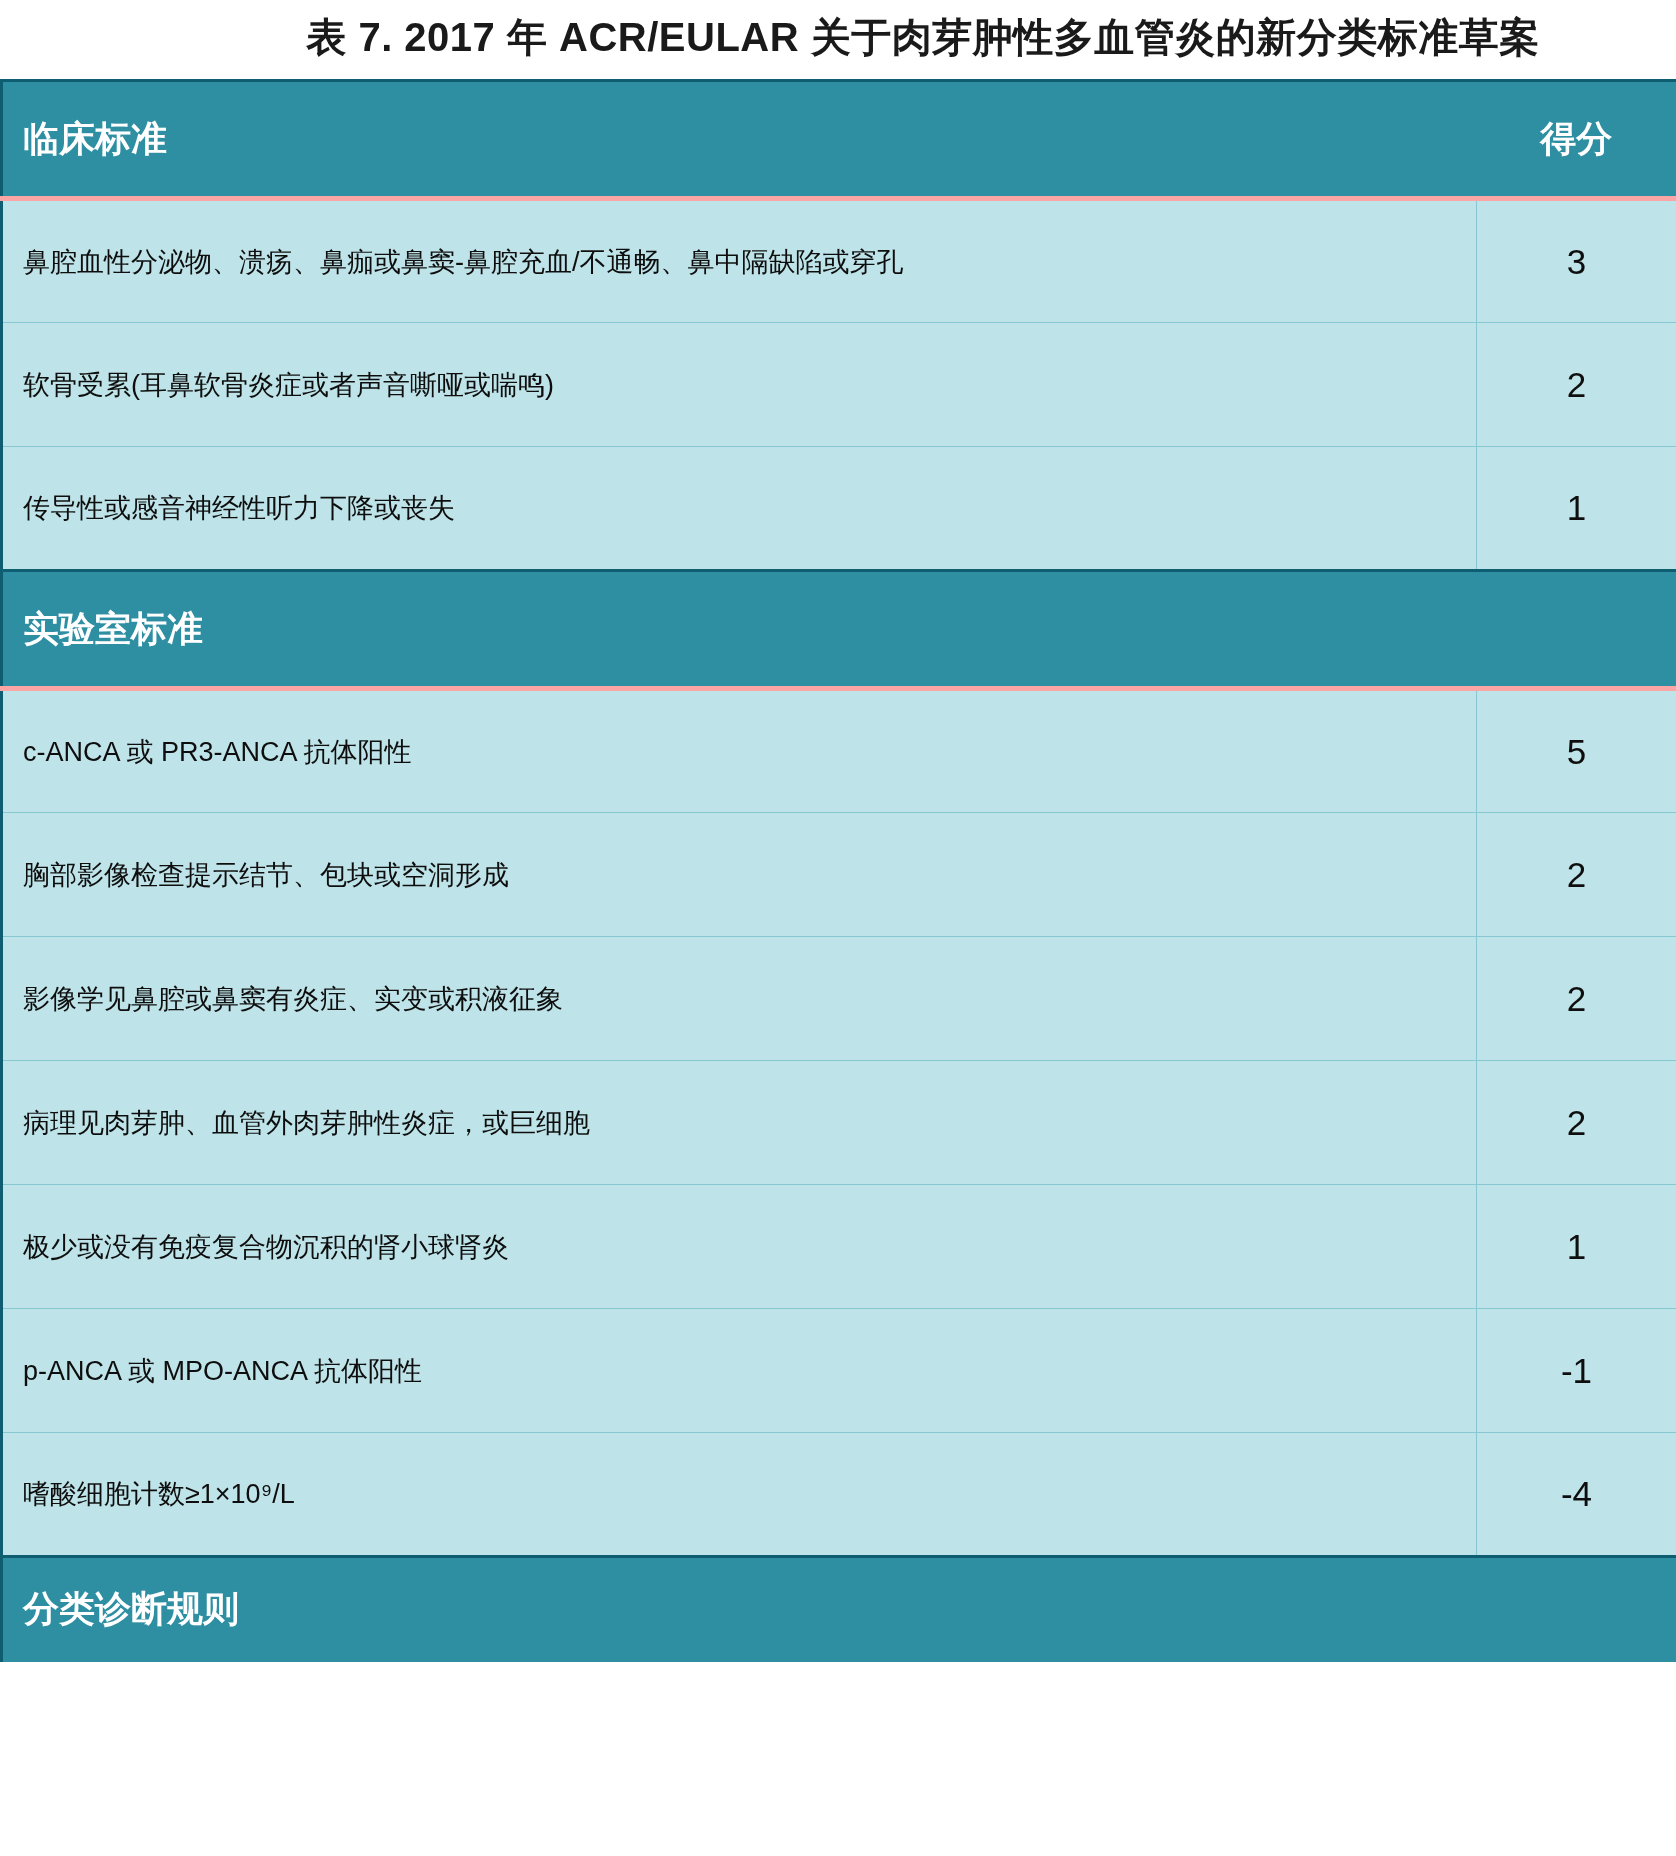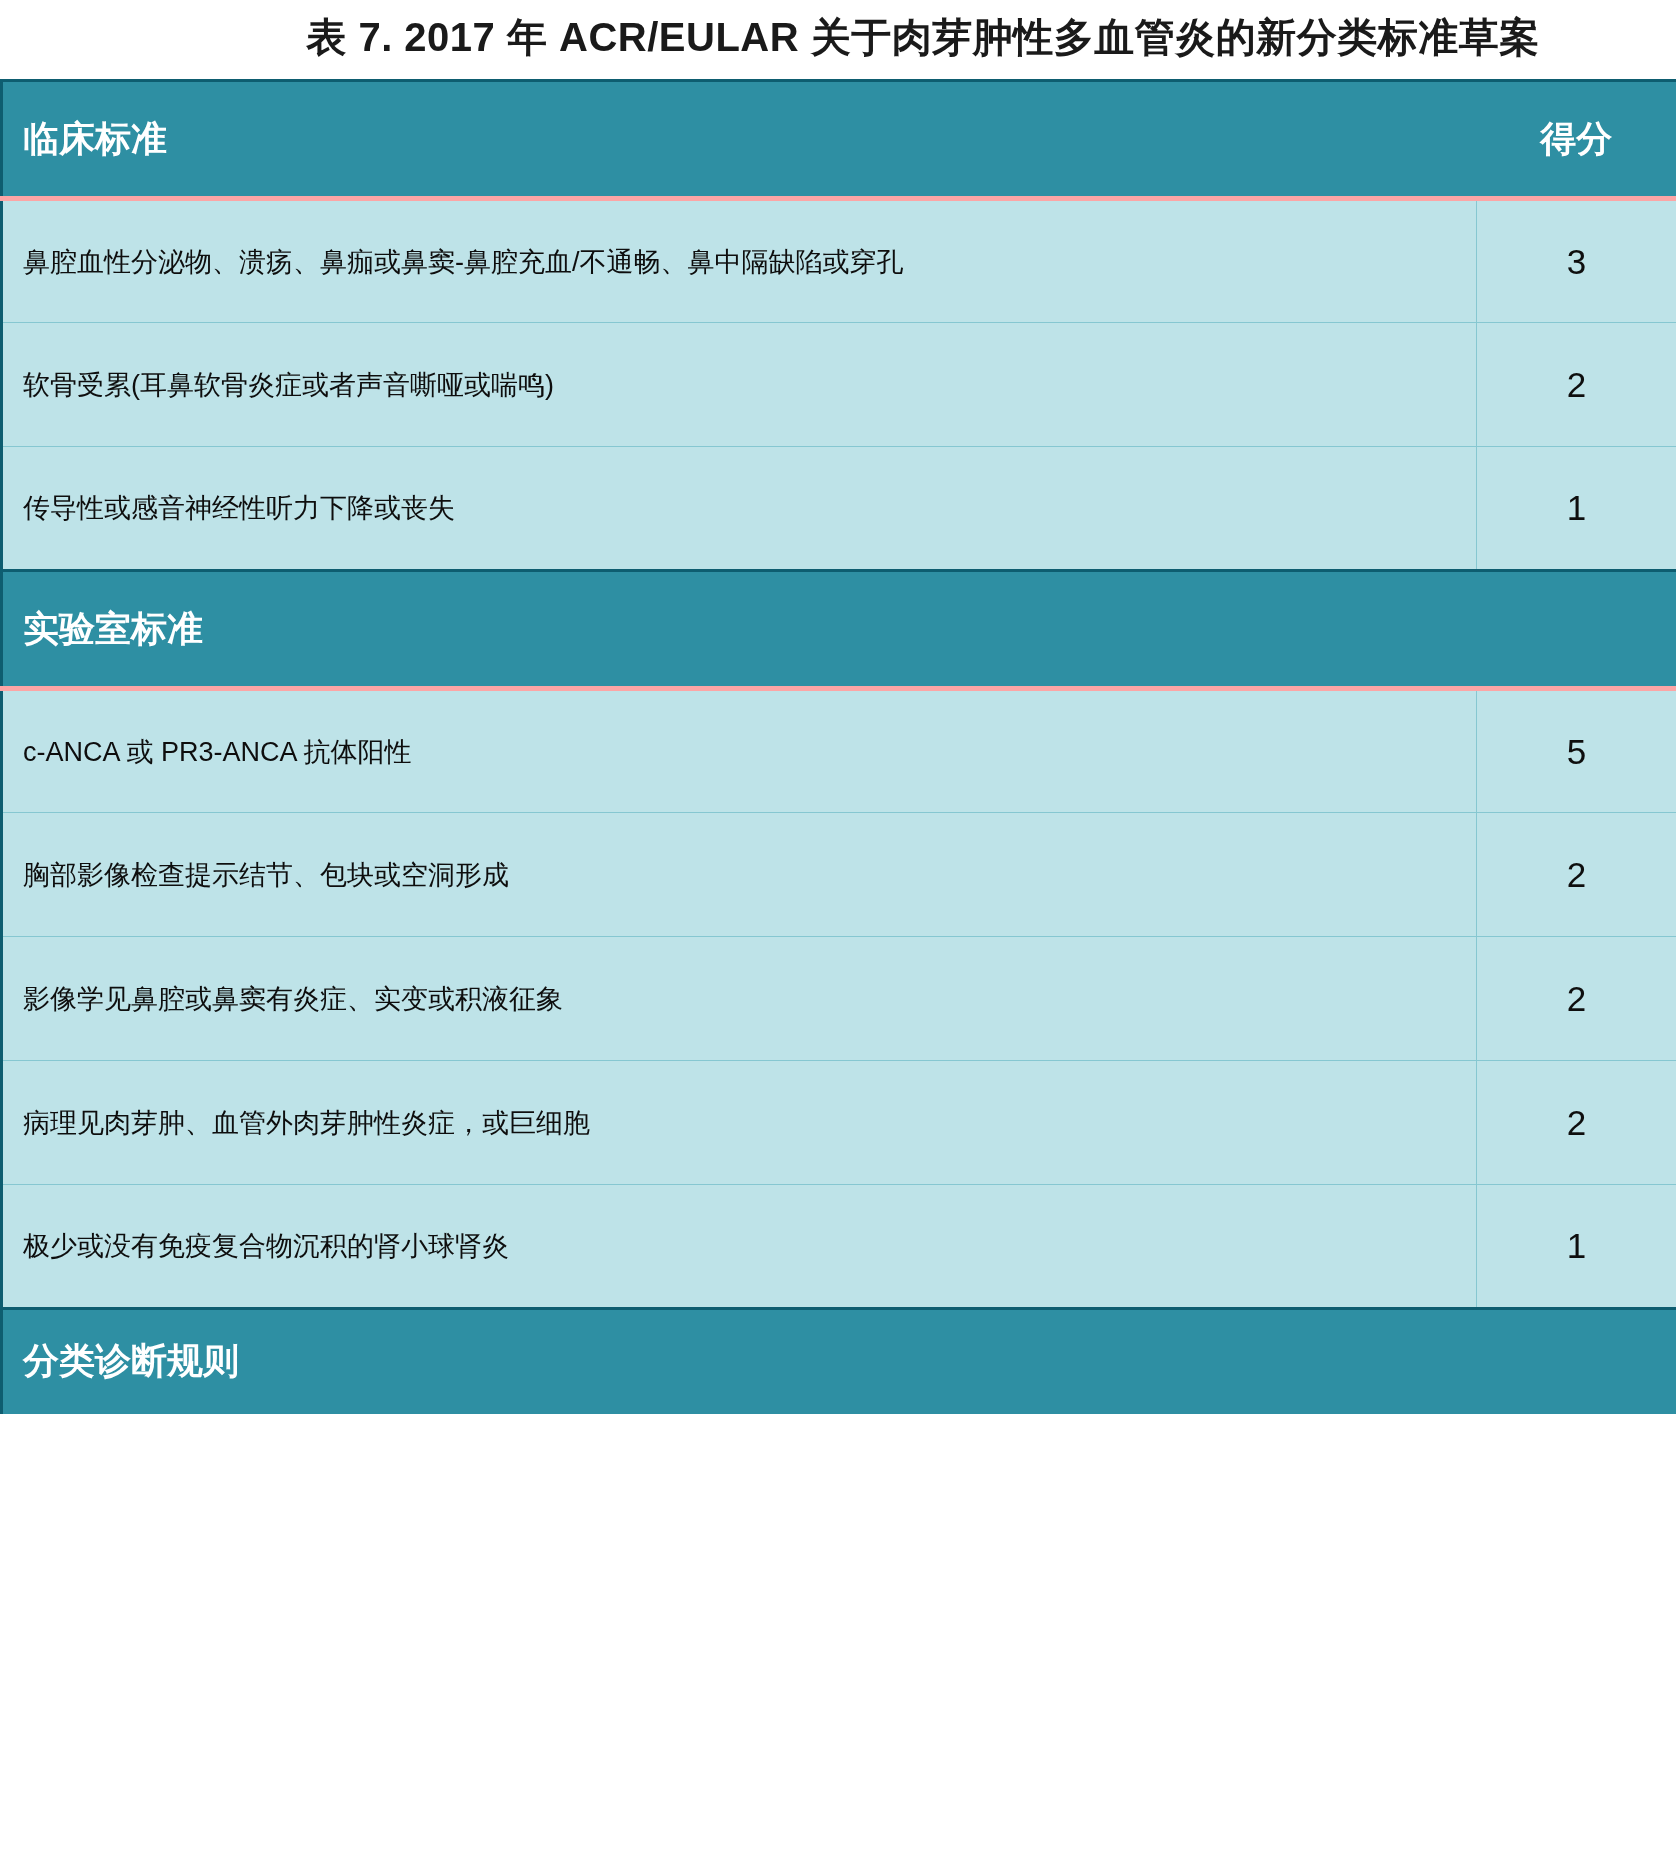--- a/index.html
+++ b/index.html
@@ -163,20 +163,28 @@
         <td class="col-score">2</td>
       </tr>
       <tr class="data">
         <td class="col-text">病理见肉芽肿、血管外肉芽肿性炎症，或巨细胞</td>
         <td class="col-score">2</td>
       </tr>
       <tr class="data">
         <td class="col-text">极少或没有免疫复合物沉积的肾小球肾炎</td>
         <td class="col-score">1</td>
       </tr>
+      <tr class="data">
+        <td class="col-text">p-ANCA 或 MPO-ANCA 抗体阳性</td>
+        <td class="col-score">-1</td>
+      </tr>
+      <tr class="data last-in-group">
+        <td class="col-text">嗜酸细胞计数≥1×10⁹/L</td>
+        <td class="col-score">-4</td>
+      </tr>
 
       <tr class="footer-band">
         <td class="col-text">分类诊断规则</td>
         <td class="col-score"></td>
       </tr>
     </tbody>
   </table>
 
   <div class="watermark">
     <span class="wm-logo">头条</span>

